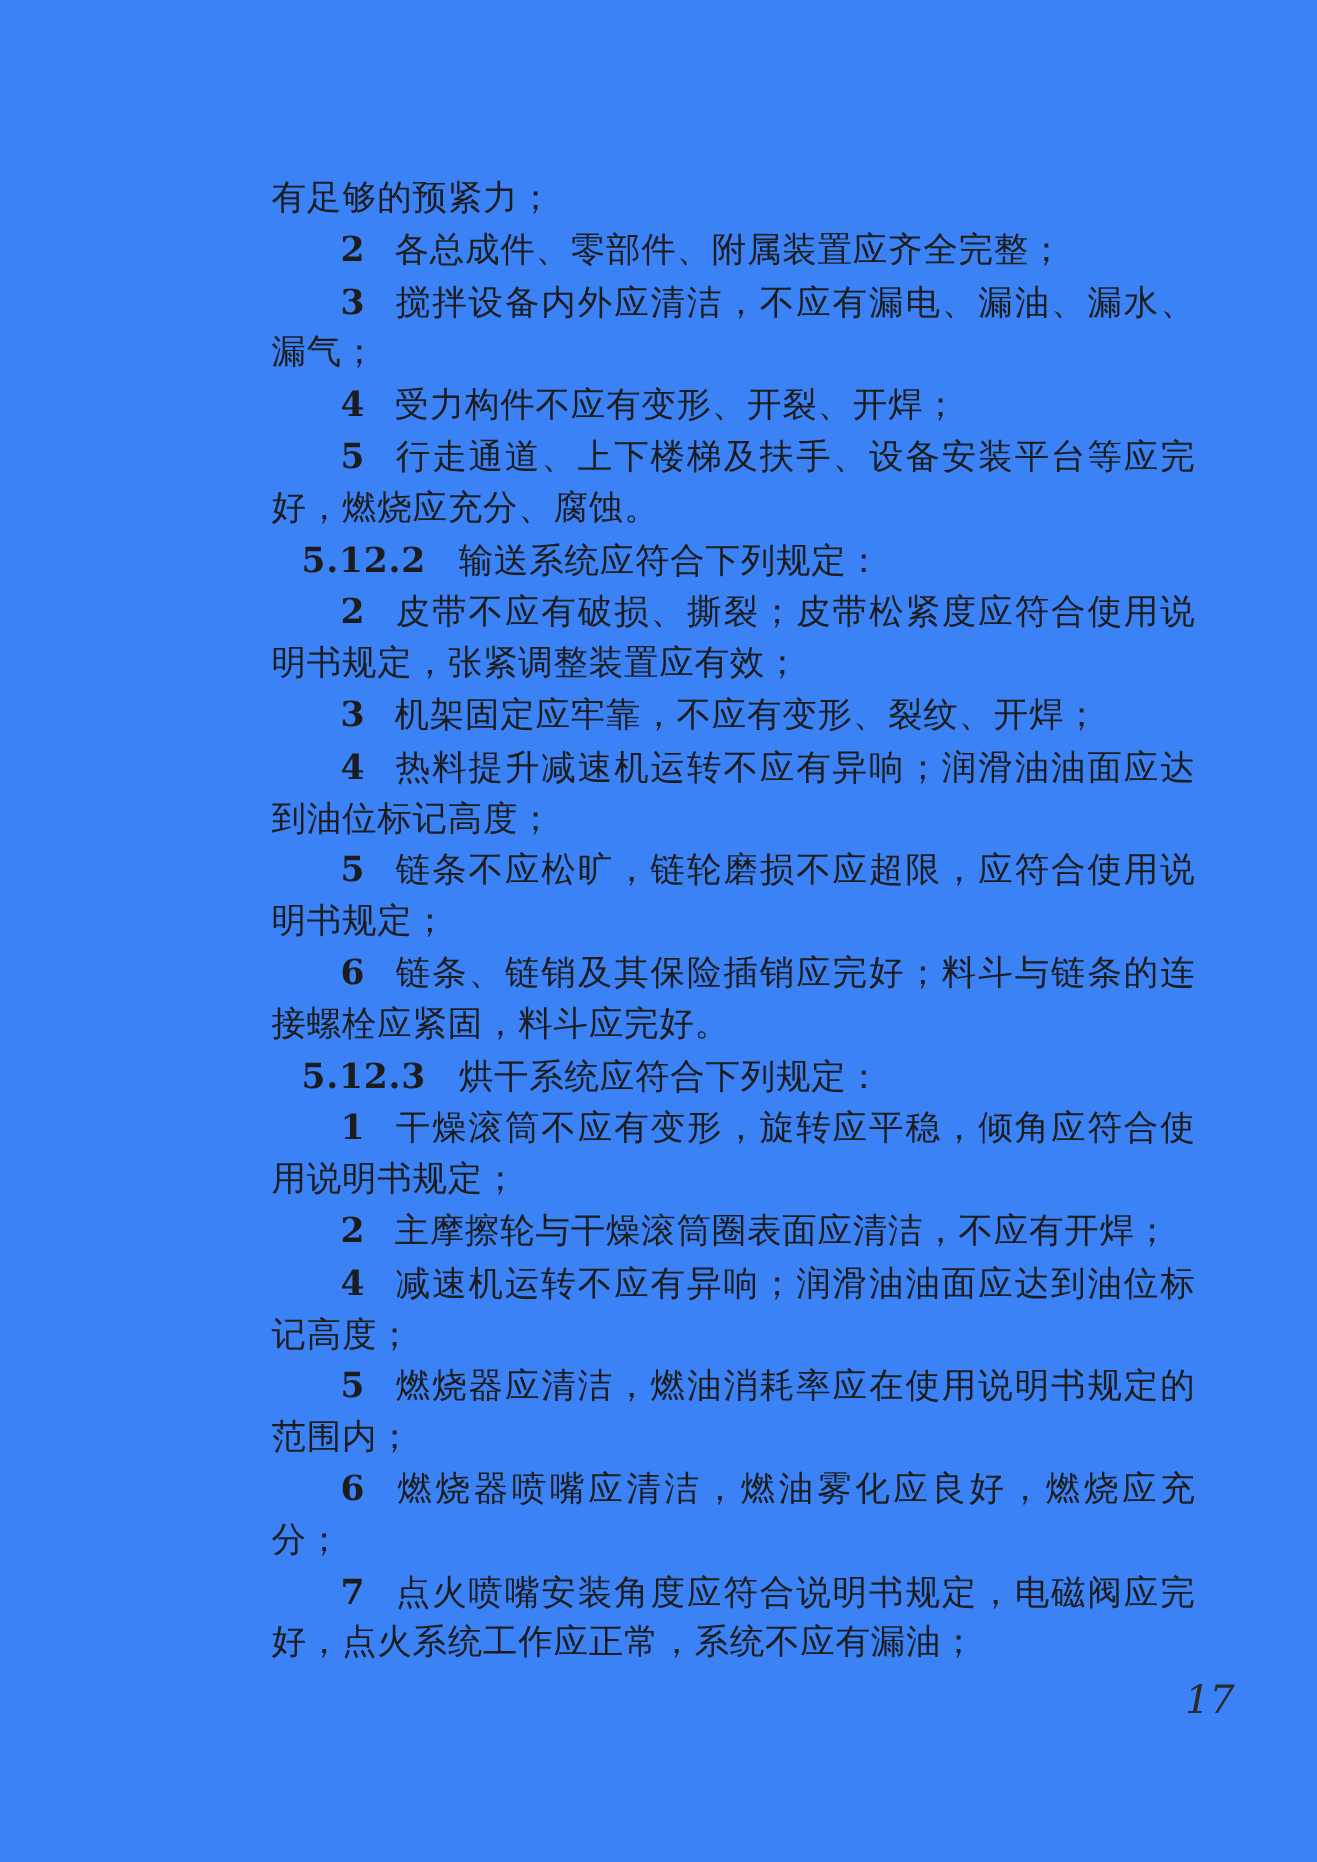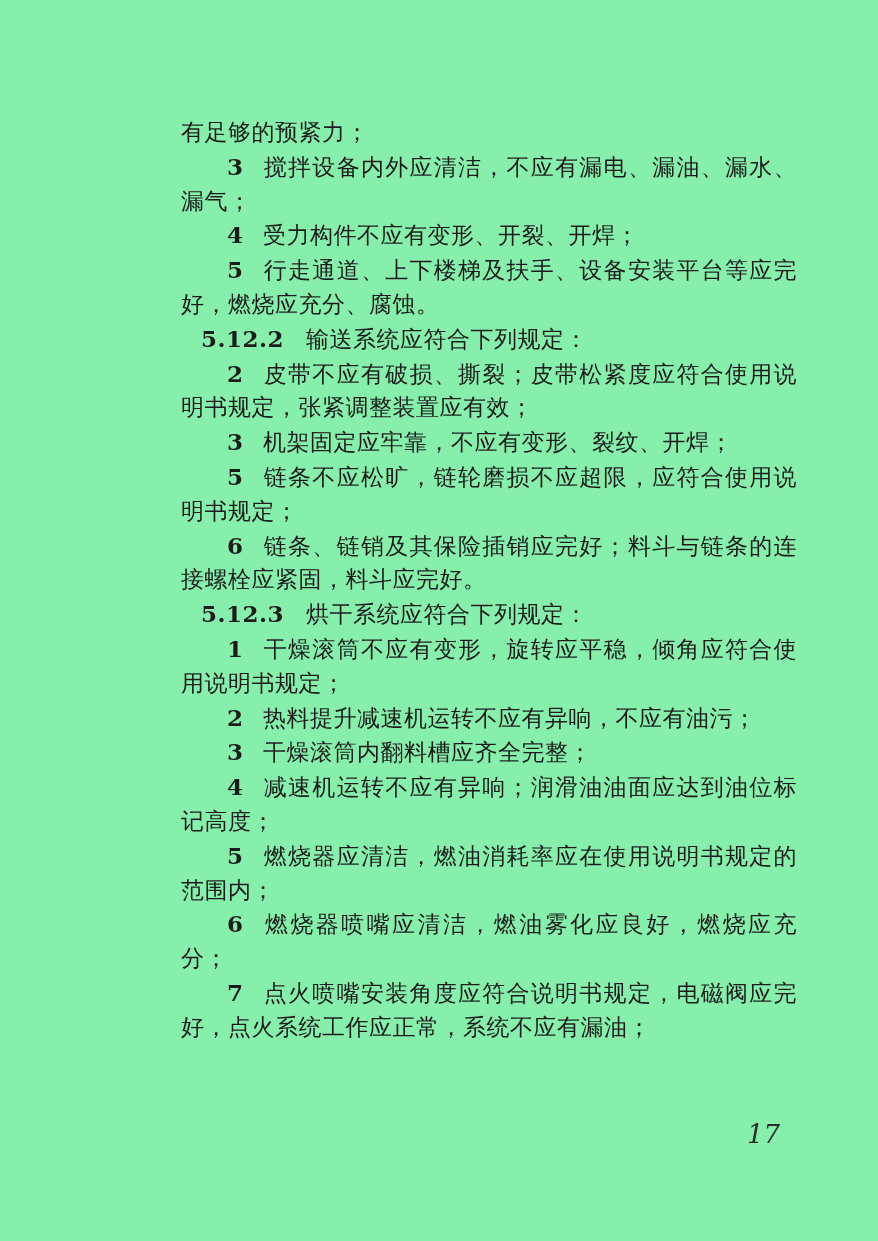--- a/index.html
+++ b/index.html
@@ -2,21 +2,21 @@
 <html lang="zh"><head>
 <meta charset="utf-8">
 <style>
   * { margin: 0; padding: 0; box-sizing: border-box; }
   html, body { background: #ffffff; }
   .page {
     position: relative;
     width: 878px;
     height: 1241px;
     margin: 0 auto;
-    background: #86efac;
+    background: #3b82f6;
     overflow: hidden;
     font-family: "DejaVu Serif", "Liberation Serif", serif;
     color: #1c1c1c;
   }
   .content {
     position: absolute;
     left: 181px;
     top: 116px;
     width: 616px;
     font-size: 23px;
@@ -28,45 +28,46 @@
   .para-item { text-indent: 2em; }
   .para-section { text-indent: 0; }
   .num {
     font-weight: bold;
     font-style: normal;
   }
   .para-item .num { margin-right: 0.85em; }
   .para-section .num { margin-right: 0.95em; margin-left: 20px; }
   .page-num {
     position: absolute;
-    left: 747px;
+    left: 790px;
     top: 1119px;
     font-size: 26px;
     font-style: italic;
     color: #2a2a2a;
     font-family: "DejaVu Serif", "Liberation Serif", serif;
   }
 </style>
 </head>
 <body>
 
 <div class="page">
   <div class="content">
       <p class="para para-plain"><span>有足够的预紧力；</span></p>
+      <p class="para para-item"><b class="num">2</b><span>各总成件、零部件、附属装置应齐全完整；</span></p>
       <p class="para para-item"><b class="num">3</b><span>搅拌设备内外应清洁，不应有漏电、漏油、漏水、漏气；</span></p>
       <p class="para para-item"><b class="num">4</b><span>受力构件不应有变形、开裂、开焊；</span></p>
       <p class="para para-item"><b class="num">5</b><span>行走通道、上下楼梯及扶手、设备安装平台等应完好，燃烧应充分、腐蚀。</span></p>
       <p class="para para-section"><b class="num">5.12.2</b><span>输送系统应符合下列规定：</span></p>
       <p class="para para-item"><b class="num">2</b><span>皮带不应有破损、撕裂；皮带松紧度应符合使用说明书规定，张紧调整装置应有效；</span></p>
       <p class="para para-item"><b class="num">3</b><span>机架固定应牢靠，不应有变形、裂纹、开焊；</span></p>
+      <p class="para para-item"><b class="num">4</b><span>热料提升减速机运转不应有异响；润滑油油面应达到油位标记高度；</span></p>
       <p class="para para-item"><b class="num">5</b><span>链条不应松旷，链轮磨损不应超限，应符合使用说明书规定；</span></p>
       <p class="para para-item"><b class="num">6</b><span>链条、链销及其保险插销应完好；料斗与链条的连接螺栓应紧固，料斗应完好。</span></p>
       <p class="para para-section"><b class="num">5.12.3</b><span>烘干系统应符合下列规定：</span></p>
       <p class="para para-item"><b class="num">1</b><span>干燥滚筒不应有变形，旋转应平稳，倾角应符合使用说明书规定；</span></p>
-      <p class="para para-item"><b class="num">2</b><span>热料提升减速机运转不应有异响，不应有油污；</span></p>
-      <p class="para para-item"><b class="num">3</b><span>干燥滚筒内翻料槽应齐全完整；</span></p>
+      <p class="para para-item"><b class="num">2</b><span>主摩擦轮与干燥滚筒圈表面应清洁，不应有开焊；</span></p>
       <p class="para para-item"><b class="num">4</b><span>减速机运转不应有异响；润滑油油面应达到油位标记高度；</span></p>
       <p class="para para-item"><b class="num">5</b><span>燃烧器应清洁，燃油消耗率应在使用说明书规定的范围内；</span></p>
       <p class="para para-item"><b class="num">6</b><span>燃烧器喷嘴应清洁，燃油雾化应良好，燃烧应充分；</span></p>
       <p class="para para-item"><b class="num">7</b><span>点火喷嘴安装角度应符合说明书规定，电磁阀应完好，点火系统工作应正常，系统不应有漏油；</span></p>
     </div>
   <div class="page-num">17</div>
 </div>
 
 </body></html>

